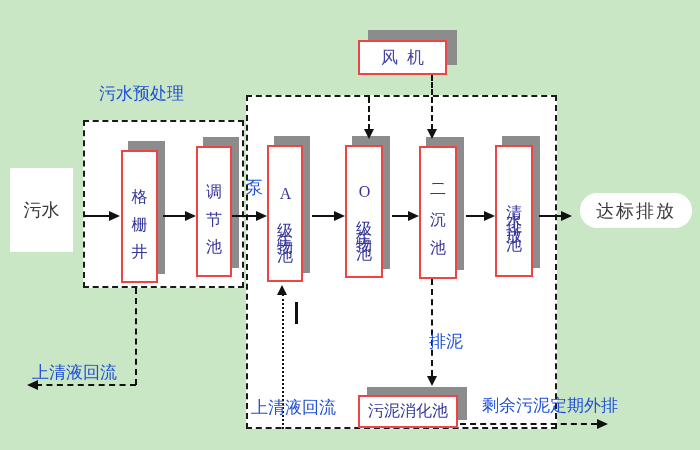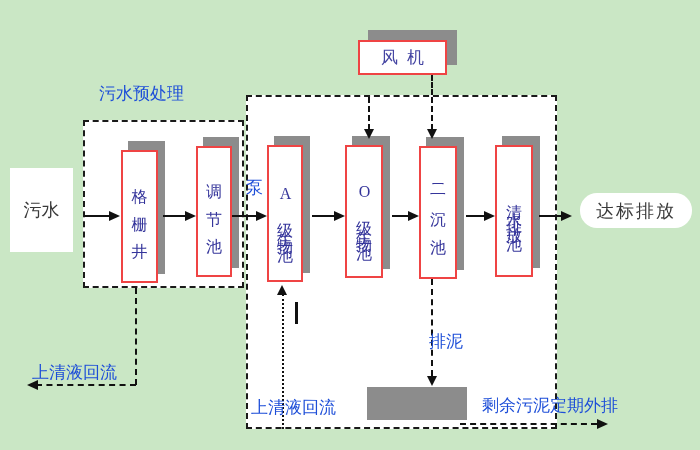--- a/index.html
+++ b/index.html
@@ -80,20 +80,23 @@
   <div class="node tank3" style="left:419px;top:146px;width:38px;height:133px;">
     <span class="tank-text">二沉池</span>
   </div>
 
   <div class="shadow" style="left:502px;top:136px;width:38px;height:132px;"></div>
   <div class="node tank5" style="left:495px;top:145px;width:38px;height:132px;">
     <span class="tank-text">清水排放池</span>
   </div>
 
   <div class="shadow" style="left:367px;top:387px;width:100px;height:33px;"></div>
+  <div class="node" style="left:358px;top:395px;width:100px;height:33px;">
+    <span class="h-text">污泥消化池</span>
+  </div>
 
   <div class="hline" style="left:84px;top:215px;width:25px;"></div>
   <div class="head-right" style="left:109px;top:211px;"></div>
 
   <div class="hline" style="left:163px;top:215px;width:22px;"></div>
   <div class="head-right" style="left:185px;top:211px;"></div>
 
   <div class="hline" style="left:232px;top:215px;width:24px;"></div>
   <div class="head-right" style="left:256px;top:211px;"></div>
 

